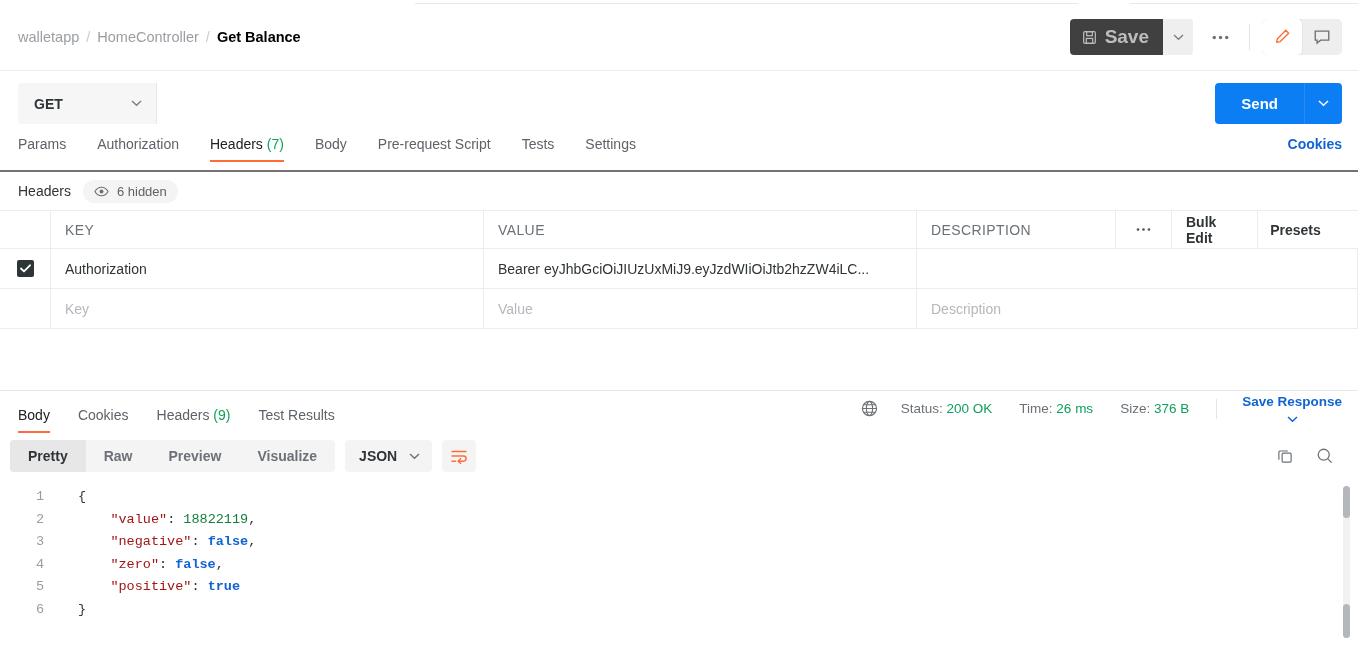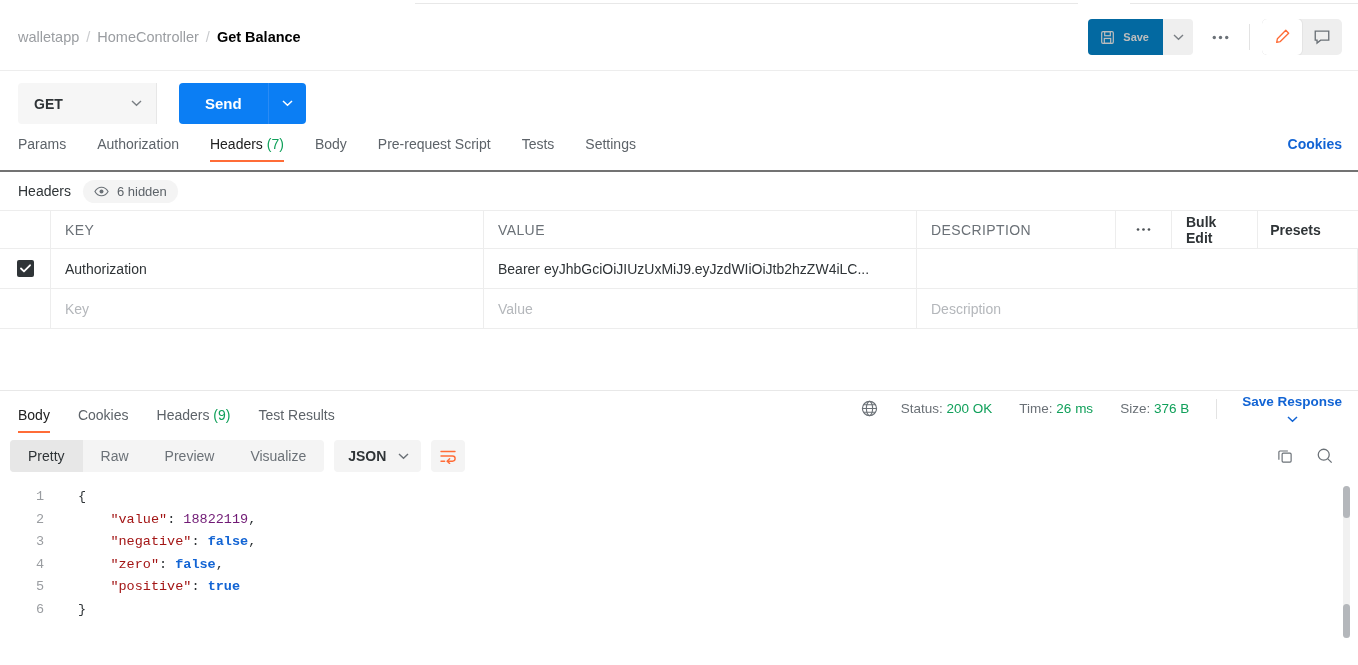--- a/index.html
+++ b/index.html
@@ -25,44 +25,44 @@
   .breadcrumb { display: flex; align-items: center; font-size: 14.5px; }
   .bc-crumb { color: #9a9da1; }
   .bc-crumb.current { color: #000000; font-weight: 600; }
   .bc-sep { color: #c9cbce; margin: 0 7px; }
 
   .header-right { margin-left: auto; display: flex; align-items: center; }
 
   .save-group { display:flex; align-items:stretch; border-radius:4px; overflow:hidden; }
   .save-btn {
     display:flex; align-items:center; gap:8px;
-    background:#0369a1; color:#bdbdbd;
+    background:#404040; color:#bdbdbd;
     height: 36px; padding: 0 14px 0 12px;
-    font-size: 11px; font-weight: 600; border:none; cursor: default;
+    font-size: 19px; font-weight: 600; border:none; cursor: default;
   }
   .save-caret {
     width: 30px; height: 36px; background:#efefef;
     display:flex; align-items:center; justify-content:center;
     cursor:pointer;
   }
   .dots-btn {
     width: 34px; height: 34px; margin-left: 10px;
     display:flex; align-items:center; justify-content:center;
     border-radius: 4px; cursor:pointer;
   }
   .vdiv { width:1px; height:26px; background:#e3e3e3; margin: 0 12px; }
   .icon-pair { display:flex; align-items:stretch; border-radius:5px; overflow:hidden; background:#eeeeee; }
   .icon-pair > div {
     width: 40px; height: 36px;
     display:flex; align-items:center; justify-content:center; cursor:pointer;
   }
   .icon-pair .active { background:#fff; border-radius:5px; box-shadow: 0 0 0 1px #e4e4e4; }
 
   
-  .urlrow { display:flex; align-items:center; padding: 12px 16px 12px 18px; gap: 8px; }
+  .urlrow { display:flex; align-items:center; padding: 12px 16px 12px 18px; gap: 8px; justify-content: space-between; }
   .method-select {
     width: 139px; height: 41px; background:#f6f6f6;
     border-radius: 4px 0 0 4px;
     display:flex; align-items:center; justify-content:space-between;
     padding: 0 14px 0 16px; font-size: 14px; font-weight:700; color:#2f3437;
     cursor:pointer; border-right:1px solid #e7e7e7;
   }
   .url-input {
     flex: 1; height: 41px; background:#f6f6f6; border:none;
     border-radius: 0 4px 4px 0;
@@ -141,21 +141,21 @@
   .meta { margin-left:auto; display:flex; align-items:center; gap:9px; padding-bottom:9px; }
   .globe { margin-right: 14px; display:flex; align-items:center; }
   .meta-item { font-size:13.5px; color:#6b7177; margin-right:18px; white-space:nowrap; }
   .meta-item b { font-weight:400; color:#10a05a; }
   .meta-div { width:1px; height:20px; background:#e3e3e3; margin: 0 16px 0 0; }
   .save-resp { color:#1264d4; font-size:13.5px; font-weight:700; display:flex; align-items:center; gap:7px; cursor:pointer;flex-direction:column; }
 
   
   .restoolbar { display:flex; align-items:center; padding: 8px 16px 8px 10px; gap: 10px; }
   .seg { display:flex; background:#f4f4f4; border-radius:4px; overflow:hidden; }
-  .seg > div { padding: 8px 18px; height:32px; display:flex; align-items:center; font-size:14px; color:#6b7177; cursor:pointer; }
+  .seg > div { padding: 8px 18px; height:32px; display:flex; align-items:center; font-size:14px; color:#6b7177; cursor:pointer;font-weight:bold; }
   .seg > div.active { background:#e7e7e7; color:#2f3437; }
   .fmt-select {
     display:flex; align-items:center; gap:12px; background:#f4f4f4; border-radius:4px;
     height:32px; padding: 0 12px 0 14px; font-size:14px; color:#2f3437; cursor:pointer; font-weight:600;
   }
   .wrap-btn {
     width:34px; height:32px; background:#f4f4f4; border-radius:4px;
     display:flex; align-items:center; justify-content:center; cursor:pointer;
   }
   .tb-right { margin-left:auto; display:flex; align-items:center; gap: 22px; padding-right: 8px; }
@@ -165,21 +165,21 @@
   .code {
     position:relative; height: 164px; overflow:hidden;
     font-family: "Liberation Mono", monospace; font-size: 13.5px;
   }
   .code-inner { display:flex; padding-top: 6px; }
   .gutter { width:58px; text-align:right; padding-right: 14px; color:#9a9da1; user-select:none; }
   .gutter div, .lines div { height: 22.6px; line-height:22.6px; }
   .lines { flex:1; padding-left: 20px; position:relative; }
   .lines div { white-space: pre; }
   .jk { color:#a31515; }
-  .jn { color:#701a75; }
+  .jn { color:#15803d; }
   .jb { color:#1264d4; font-weight:700; }
   .jp { color:#2f3437; }
 
   .vscroll { position:absolute; right: 8px; top: 6px; width: 7px; height: 152px; background:#f1f1f1; border-radius:4px; }
   .vthumb { position:absolute; right:8px; width:7px; background:#b4b7bb; border-radius:4px; }
 
   svg { display:block; }
 </style>
 </head>
 <body>

